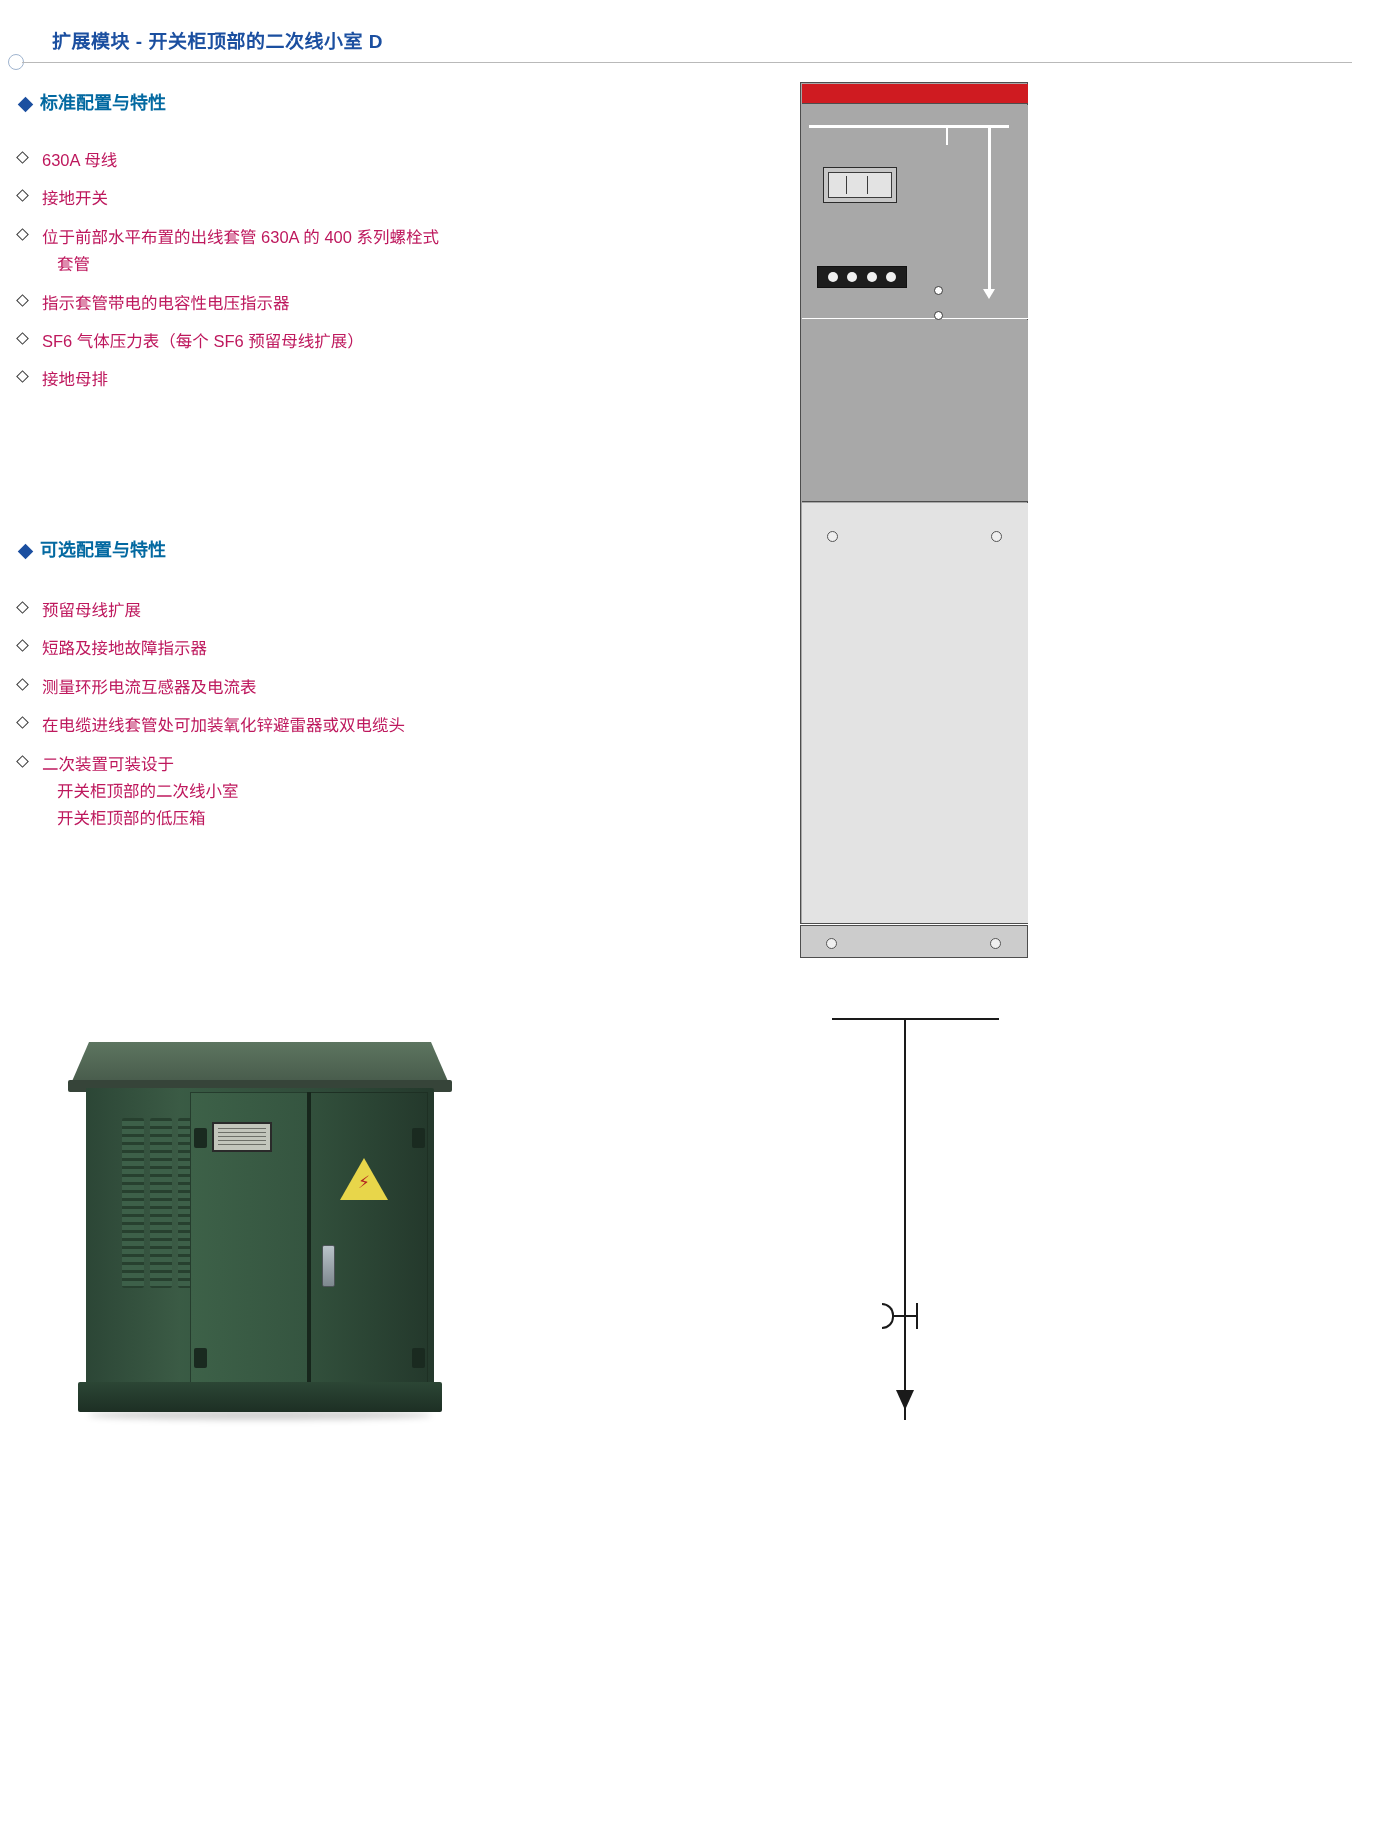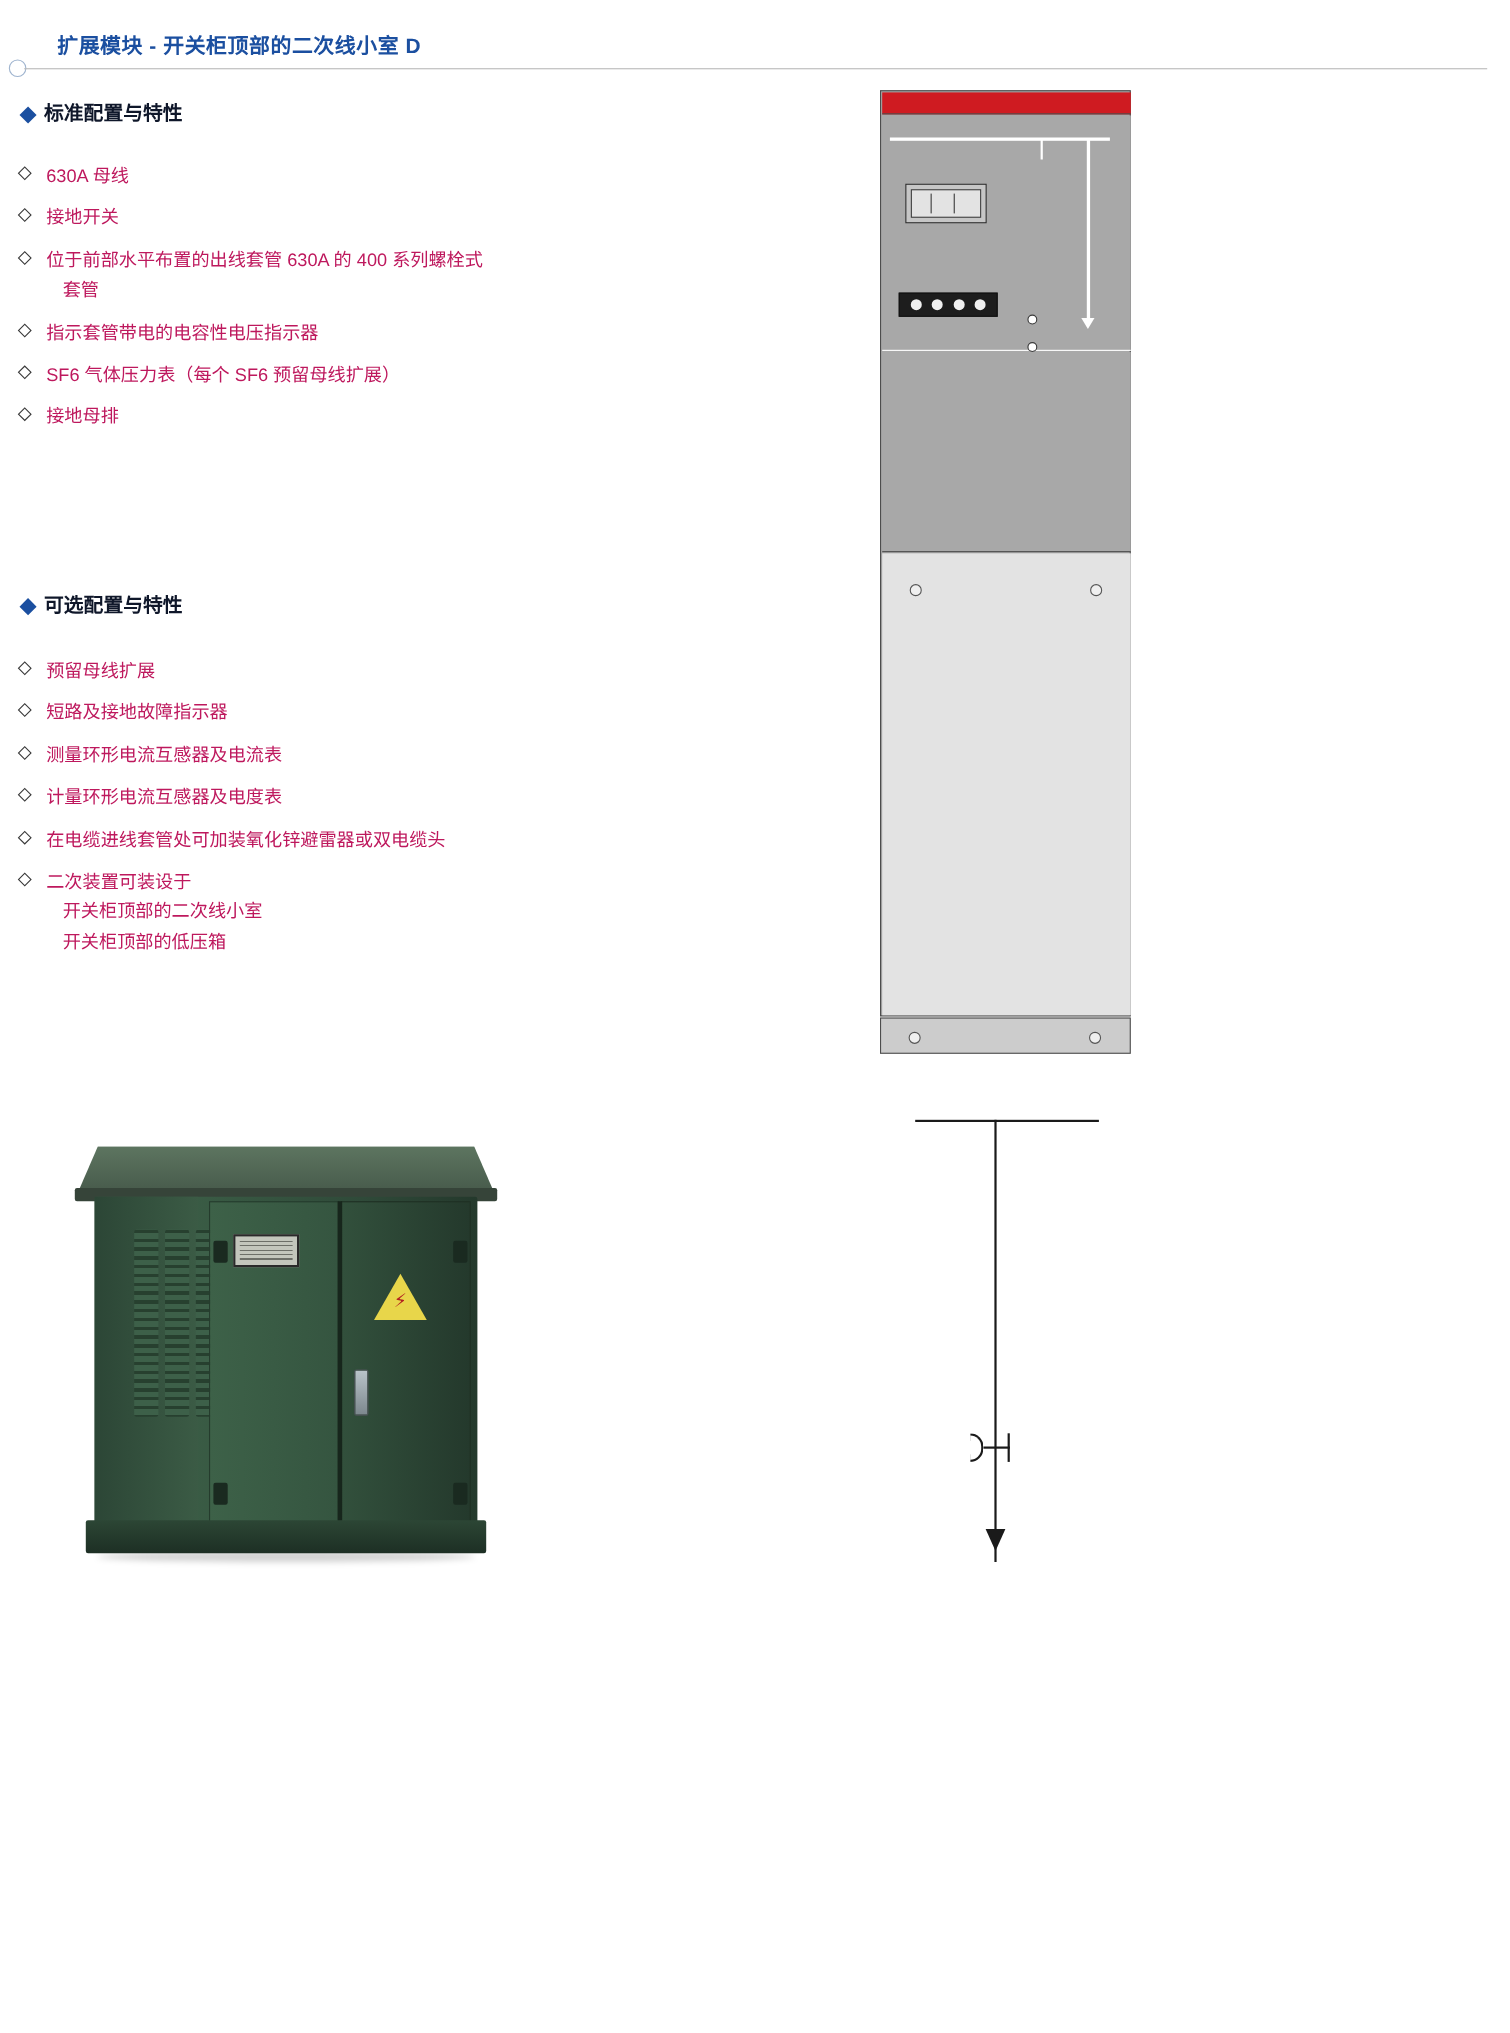--- a/index.html
+++ b/index.html
@@ -56,21 +56,21 @@
     border-radius: 50%;
     background: #ffffff;
     box-sizing: border-box;
   }
 
   
   .section-heading {
     position: absolute;
     font-size: 18px;
     font-weight: bold;
-    color: #0f172a;
+    color: #0369a1;
     white-space: nowrap;
   }
   .section-heading .diamond {
     display: inline-block;
     width: 11px;
     height: 11px;
     background: #1b4fa0;
     transform: rotate(45deg);
     margin-right: 9px;
     position: relative;
@@ -518,24 +518,20 @@
       <span class="dia"></span>
       <span>预留母线扩展</span>
     </li>
     <li>
       <span class="dia"></span>
       <span>短路及接地故障指示器</span>
     </li>
     <li>
       <span class="dia"></span>
       <span>测量环形电流互感器及电流表</span>
-    </li>
-    <li>
-      <span class="dia"></span>
-      <span>计量环形电流互感器及电度表</span>
     </li>
     <li>
       <span class="dia"></span>
       <span>在电缆进线套管处可加装氧化锌避雷器或双电缆头</span>
     </li>
     <li>
       <span class="dia"></span>
       <span>二次装置可装设于</span>
       <span class="cont">开关柜顶部的二次线小室</span>
       <span class="cont">开关柜顶部的低压箱</span>

